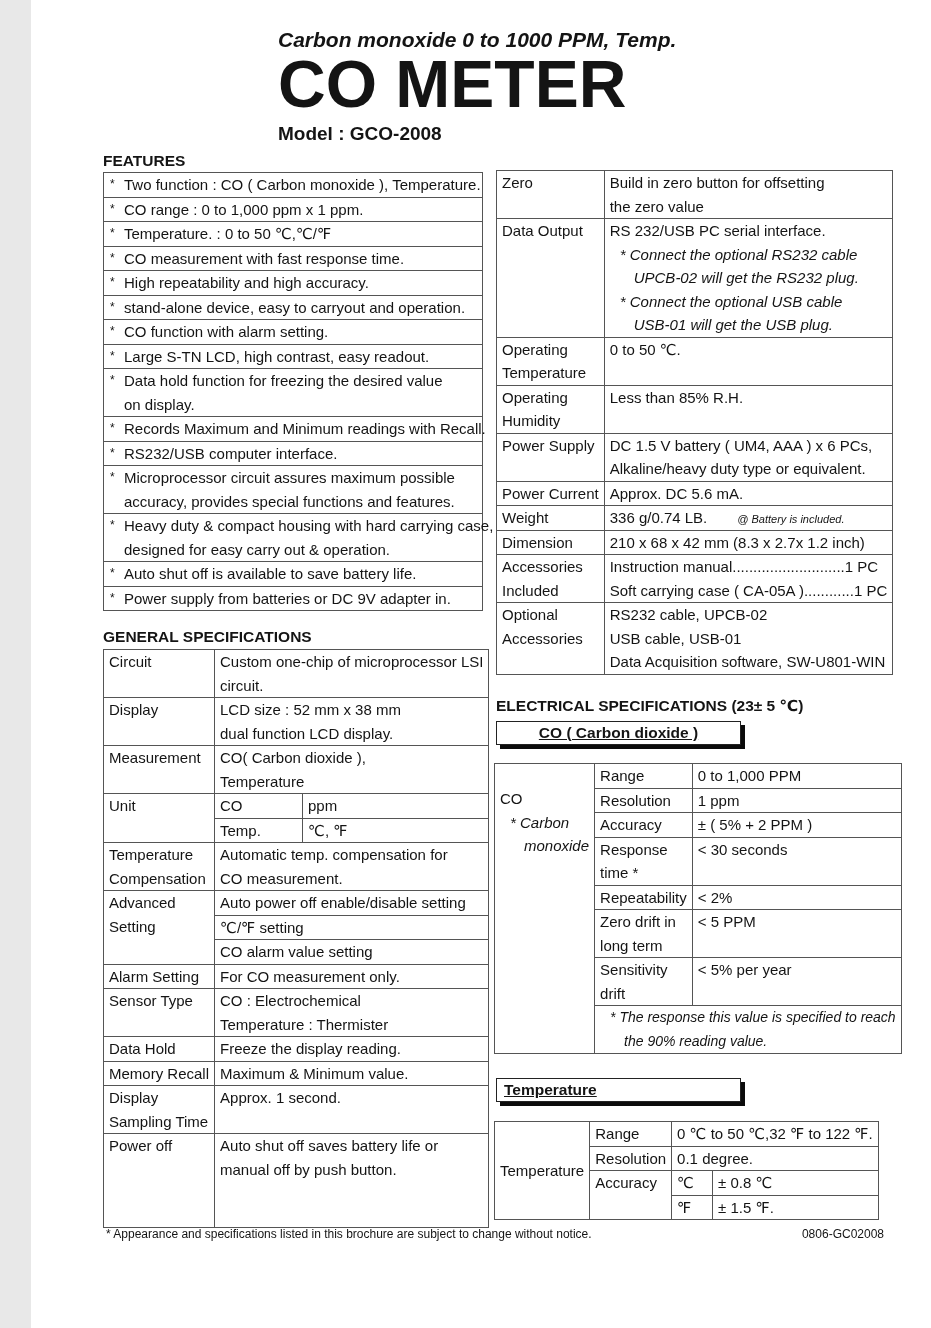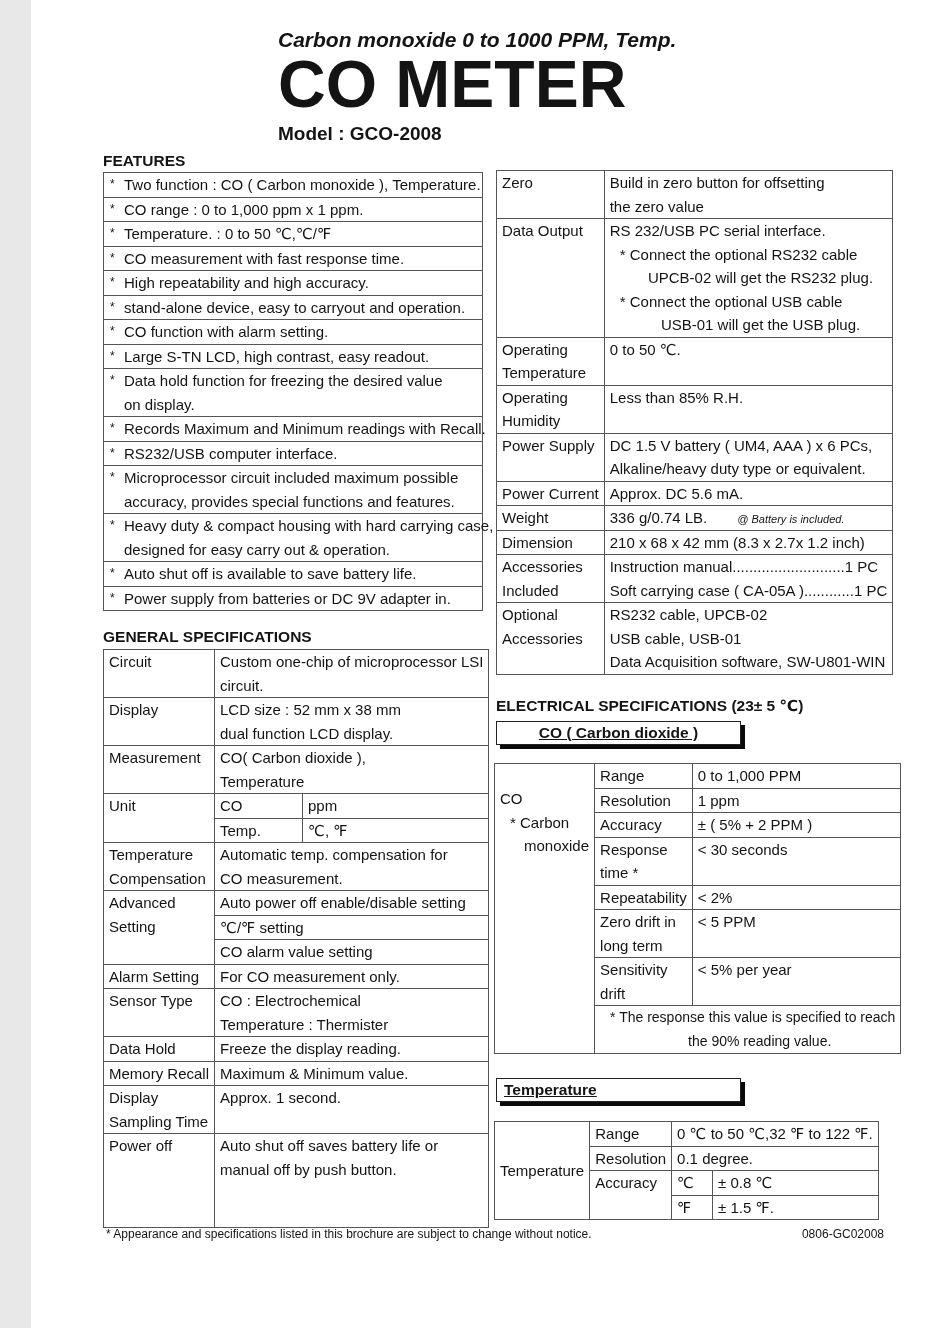--- a/index.html
+++ b/index.html
@@ -12,23 +12,23 @@
   .tagline{font-weight:bold;font-style:italic;font-size:21px;line-height:24px;}
   .big-title{font-weight:bold;font-size:66px;line-height:58px;letter-spacing:0;margin-top:3px;}
   .model{font-weight:bold;font-size:19px;line-height:24px;margin-top:9px;}
 
   
   .sec-head{font-weight:bold;font-size:15.5px;line-height:18px;}
   .underline{}
 
   
   .ln{font-size:15px;line-height:23.5px;white-space:nowrap;}
-  .it{}
+  .it{font-style:italic;}
   .in1{padding-left:10px;}
-  .in2{padding-left:24px;text-align:center;}
+  .in2{padding-left:24px;}
 
   
   .features{position:absolute;left:72px;top:152px;width:380px;}
   .feat-table{border:1px solid #555;margin-top:2px;}
   .frow{display:flex;border-bottom:1px solid #555;padding:0 2px;}
   .frow:last-child{border-bottom:none;}
   .bullet{flex:0 0 18px;font-size:12px;padding-top:4px;padding-left:4px;}
   .ftext{flex:1;}
 
   
@@ -149,21 +149,21 @@
         </div>
       <div class="frow">
           <span class="bullet">*</span>
           <div class="ftext">
             <div class="ln">RS232/USB computer interface.</div>
           </div>
         </div>
       <div class="frow">
           <span class="bullet">*</span>
           <div class="ftext">
-            <div class="ln">Microprocessor circuit included maximum possible</div>
+            <div class="ln">Microprocessor circuit assures maximum possible</div>
             <div class="ln">accuracy, provides special functions and features.</div>
           </div>
         </div>
       <div class="frow">
           <span class="bullet">*</span>
           <div class="ftext">
             <div class="ln">Heavy duty &amp; compact housing with hard carrying case,</div>
             <div class="ln">designed for easy carry out &amp; operation.</div>
           </div>
         </div>

